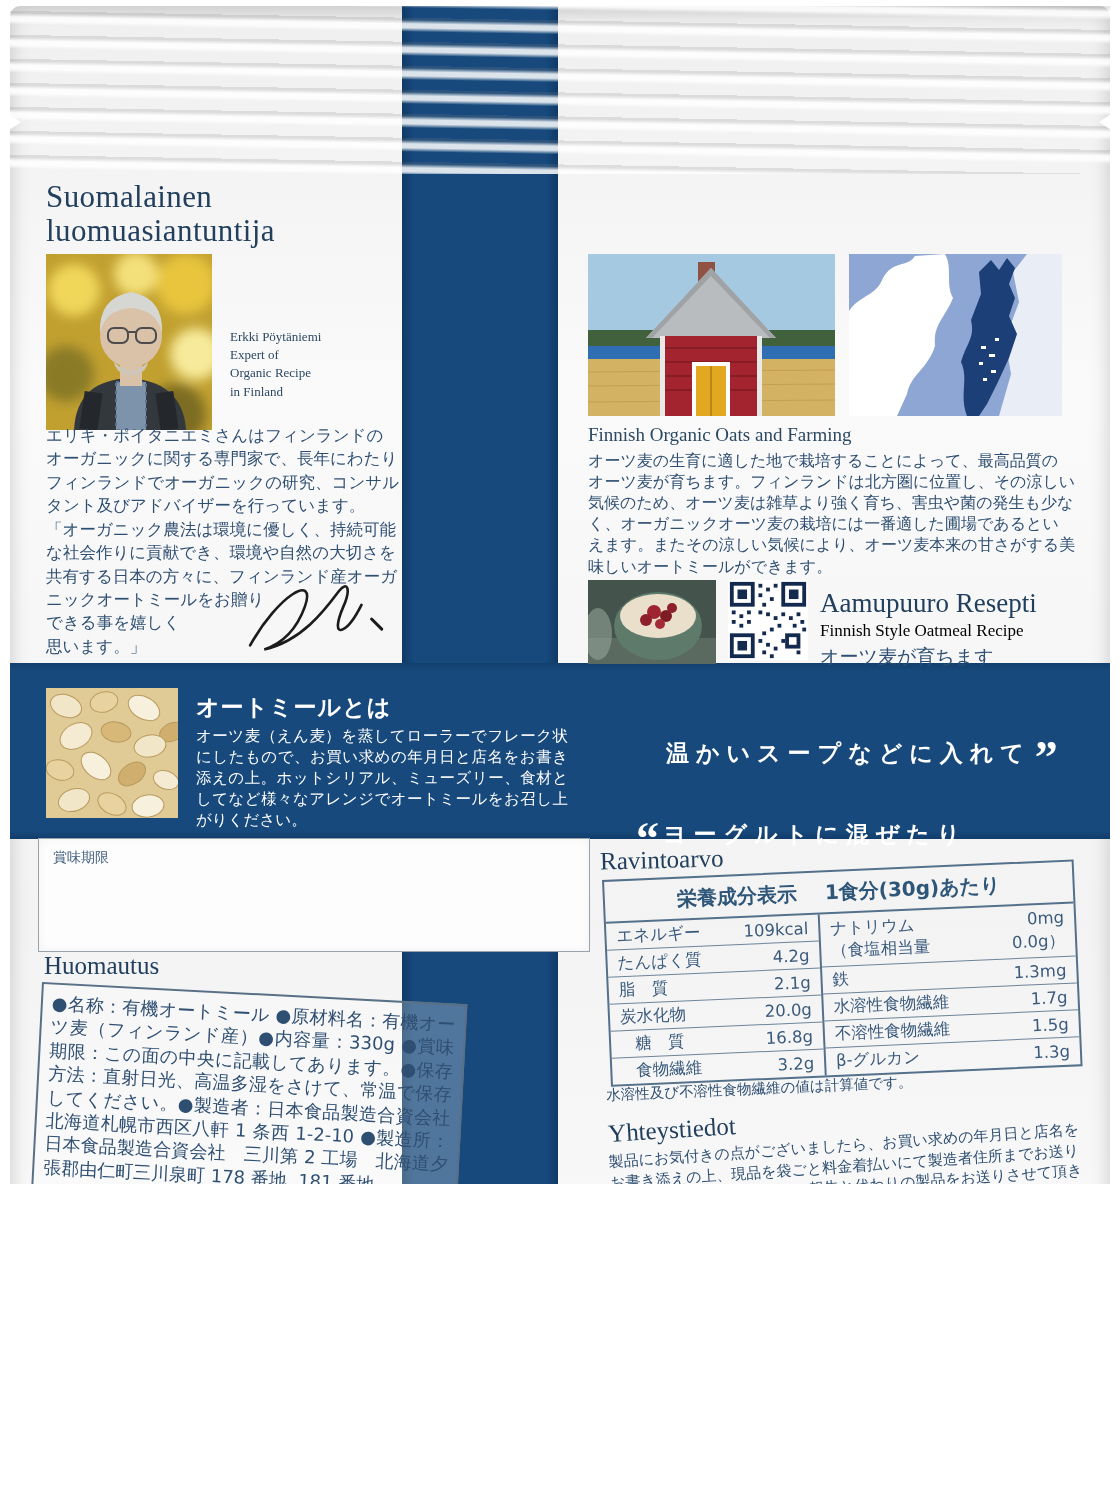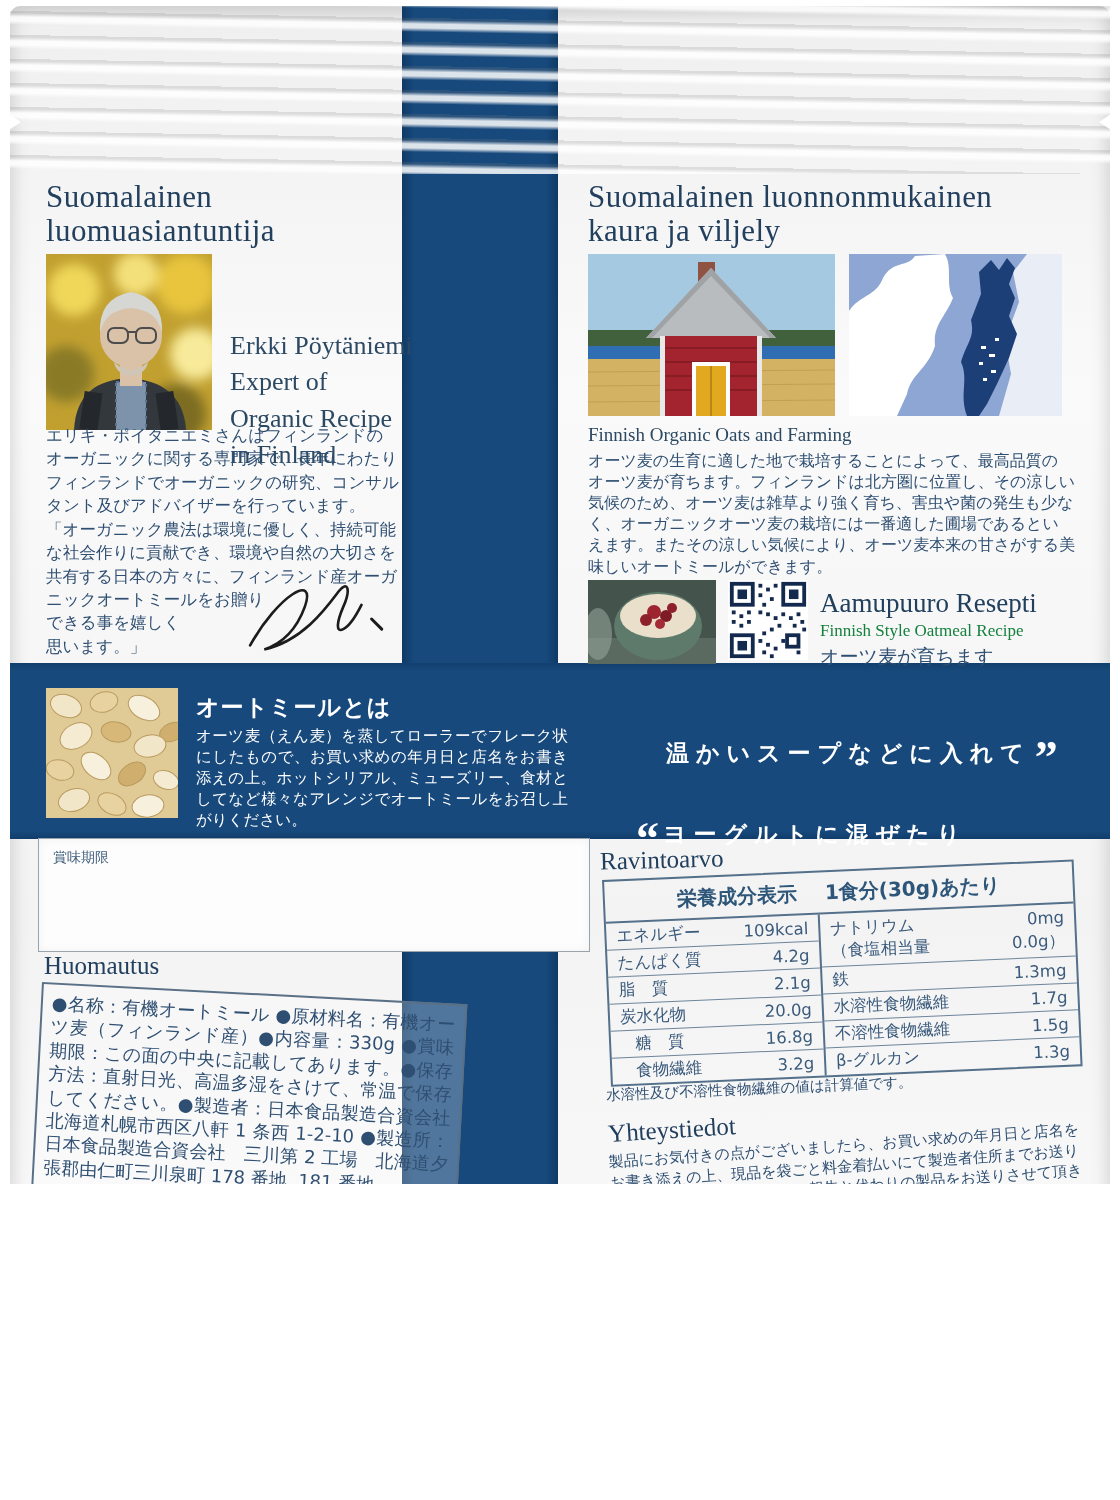--- a/index.html
+++ b/index.html
@@ -121,21 +121,21 @@
     <path d="M70,128 h30 v48 h-30 z" fill="none" stroke="#5c748c" stroke-width="2" stroke-dasharray="3 5"></path>
     <rect x="74" y="106" width="22" height="26" fill="#d9c2a8"></rect>
     <circle cx="85" cy="82" r="31" fill="#d9c2a8"></circle>
     <path d="M54,80 Q52,44 85,38 Q118,44 116,80 Q112,56 85,54 Q58,56 54,80 Z" fill="#d6d6d3"></path>
     <path d="M68,108 Q85,124 102,108 Q100,120 85,122 Q70,120 68,108 Z" fill="#cfc6b8"></path>
     <rect x="62" y="74" width="20" height="15" rx="6" fill="none" stroke="#4c4c4c" stroke-width="2"></rect>
     <rect x="90" y="74" width="20" height="15" rx="6" fill="none" stroke="#4c4c4c" stroke-width="2"></rect>
     <line x1="82" y1="78" x2="90" y2="78" stroke="#4c4c4c" stroke-width="2"></line>
   </svg>
 
-  <div class="abs serif" style="left:230px;top:328px;font-size:26px;color:#2c4963;line-height:1.4">
+  <div class="abs serif" style="left:230px;top:328px;font-size:13px;color:#2c4963;line-height:1.4">
     <div>Erkki Pöytäniemi</div>
     <div class="pre">Expert of
 Organic Recipe
 in Finland</div>
   </div>
 
   <div class="abs pre jp-body" style="left:46px;top:424px;width:368px;font-size:16.5px;line-height:1.42">エリキ・ポイタニエミさんはフィンランドの
 オーガニックに関する専門家で、長年にわたり
 フィンランドでオーガニックの研究、コンサル
 タント及びアドバイザーを行っています。
@@ -144,22 +144,20 @@
 共有する日本の方々に、フィンランド産オーガ
 ニックオートミールをお贈り
 できる事を嬉しく
 思います。」</div>
 
   <svg class="abs sig" viewBox="0 0 160 96">
     <path d="M8,78 C36,28 74,6 62,40 C54,62 40,76 22,82 C60,74 84,40 96,24 C104,14 108,22 100,40 C94,54 92,66 100,62 C108,58 114,46 118,38" fill="none" stroke="#1c1c1c" stroke-width="2.6" stroke-linecap="round"></path>
     <path d="M128,52 l10,10" stroke="#1c1c1c" stroke-width="3" stroke-linecap="round"></path>
   </svg>
 
-  <div class="abs serif fin-h pre" style="left:588px;top:180px">Suomalainen luonnonmukainen
-kaura ja viljely</div>
 
   <svg class="abs" style="left:588px;top:254px" width="247" height="162">
     <rect width="247" height="95" fill="#a6c9e2"></rect>
     <rect y="76" width="247" height="18" fill="#41603c"></rect>
     <rect y="92" width="247" height="15" fill="#2f6eb3"></rect>
     <rect y="105" width="247" height="57" fill="#d4b264"></rect>
     <g stroke="#c3a050" stroke-width="1">
         <line x1="0" y1="118" x2="247" y2="116"></line>
         <line x1="0" y1="132" x2="247" y2="130"></line>
         <line x1="0" y1="148" x2="247" y2="146"></line>
@@ -272,21 +270,21 @@
     </symbol>
   </defs>
     </svg>
 
   <svg class="abs" style="left:728px;top:580px" width="80" height="80">
       <use href="#qr-sym"></use>
     </svg>
 
   <div class="abs" style="left:820px;top:588px">
     <div class="serif" style="font-size:27px;color:#22405E">Aamupuuro Resepti</div>
-    <div class="serif" style="font-size:17px;color:#15803d;margin-top:2px">Finnish Style Oatmeal Recipe</div>
+    <div class="serif" style="font-size:17px;color:#000000;margin-top:2px">Finnish Style Oatmeal Recipe</div>
     <div style="font-size:19px;color:#2F4F72;margin-top:3px">オーツ麦が育ちます</div>
   </div>
 
   <svg class="abs" style="left:46px;top:688px" width="132" height="130">
     <rect width="132" height="130" fill="#e0cb97"></rect>
     <g stroke="#b99a5e" stroke-width="1">
       <ellipse cx="20" cy="18" rx="16" ry="11" fill="#f2e6c8" transform="rotate(20 20 18)"></ellipse>
       <ellipse cx="58" cy="14" rx="14" ry="10" fill="#e8d3a0" transform="rotate(-15 58 14)"></ellipse>
       <ellipse cx="98" cy="20" rx="17" ry="11" fill="#f7f0dd" transform="rotate(30 98 20)"></ellipse>
       <ellipse cx="126" cy="44" rx="13" ry="9" fill="#cfae6e" transform="rotate(-25 126 44)"></ellipse>

